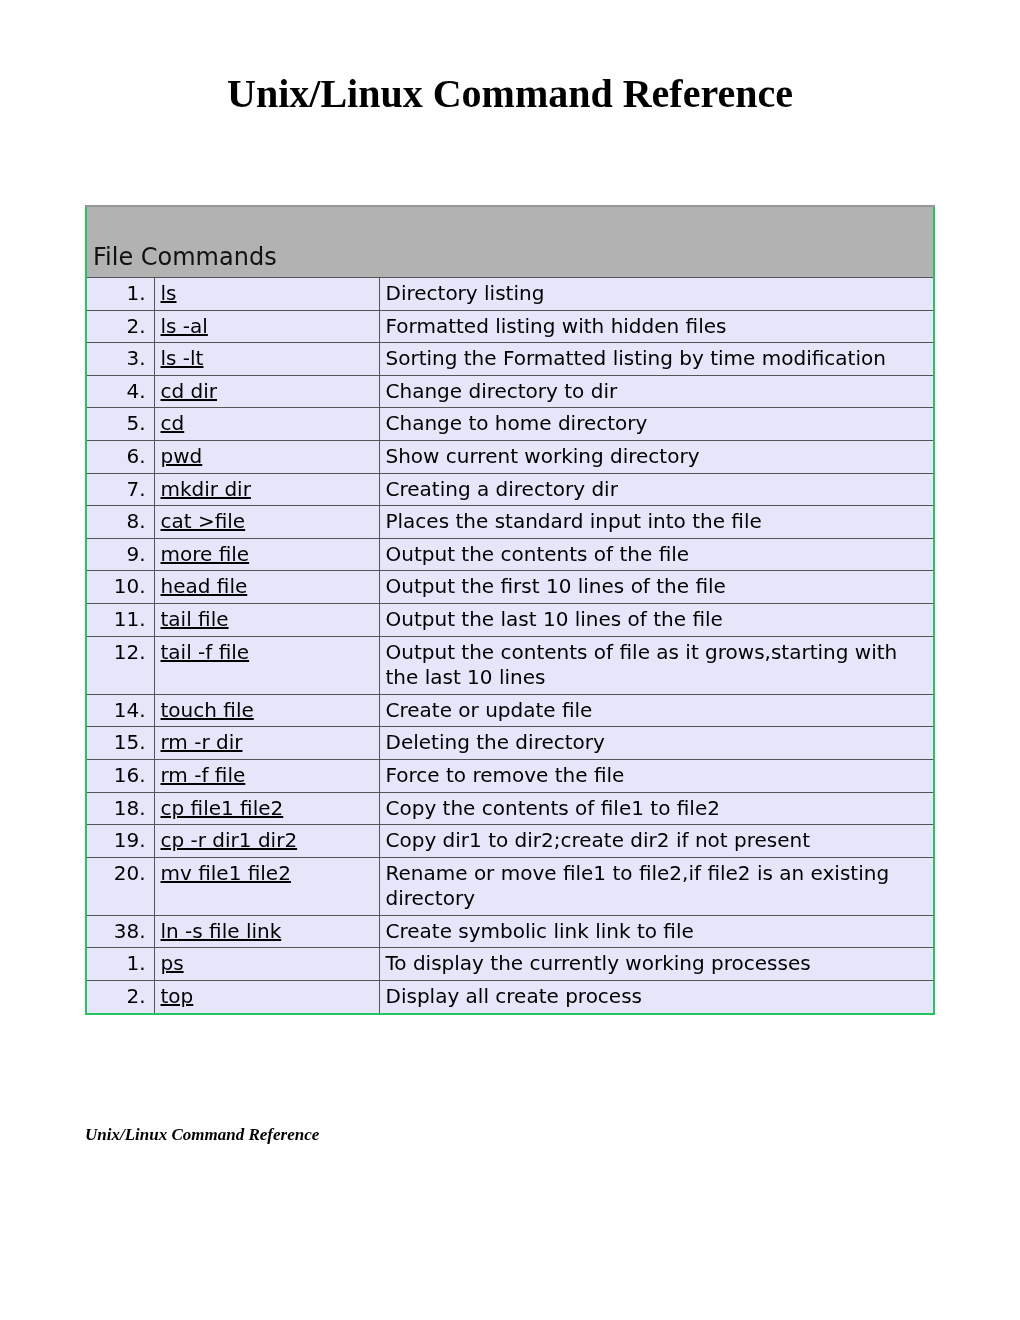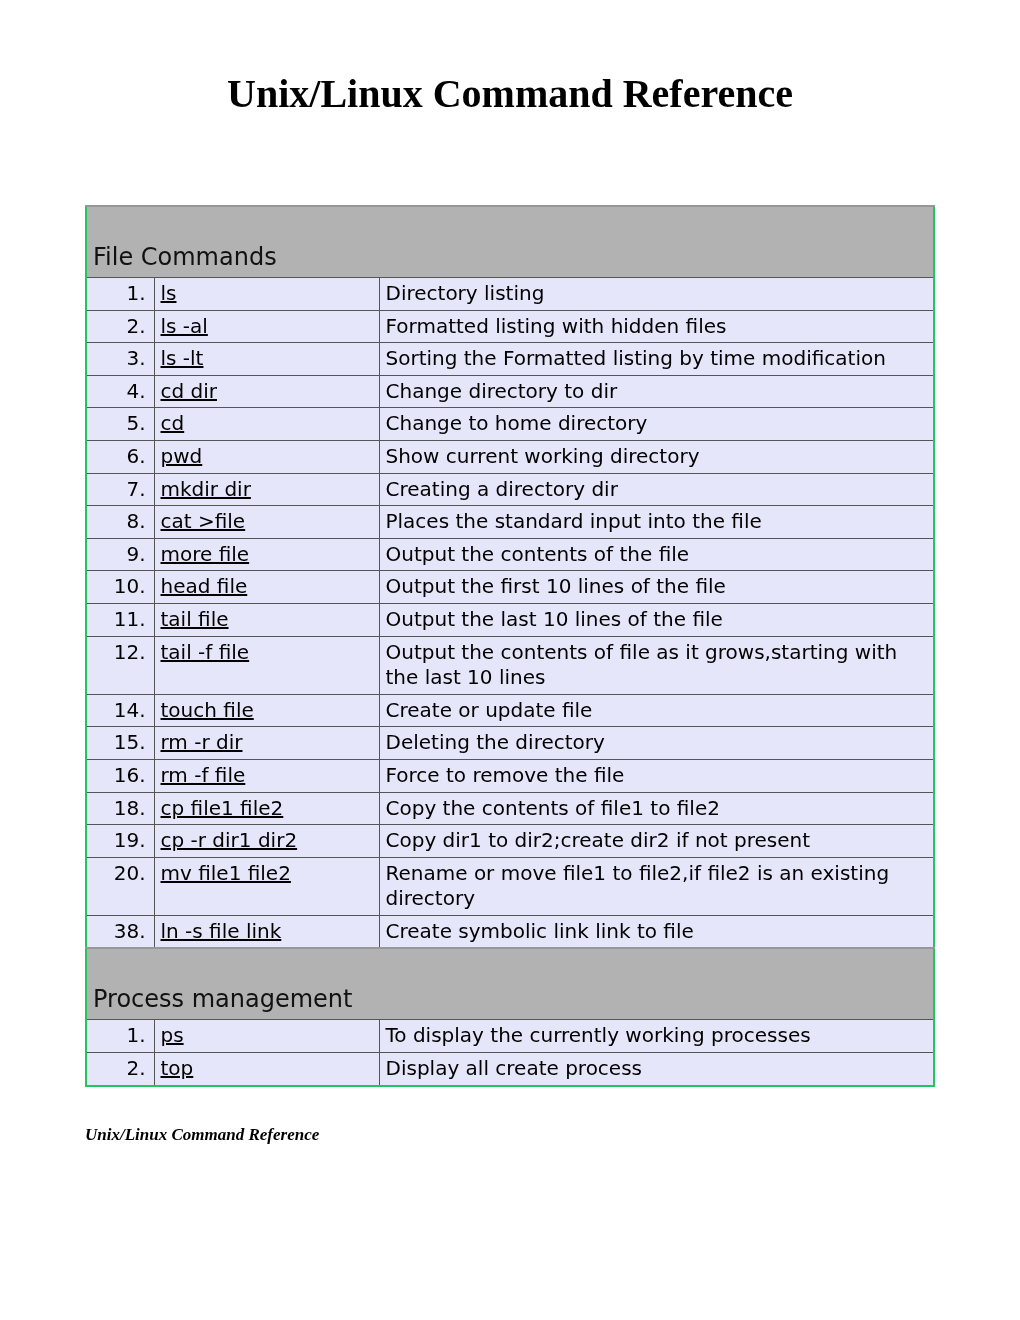--- a/index.html
+++ b/index.html
@@ -162,23 +162,20 @@
         <tr class="row">
           <td class="num">20.</td>
           <td class="cmd">mv file1 file2</td>
           <td class="desc">Rename or move file1 to file2,if file2 is an existing directory</td>
         </tr>
         <tr class="row">
           <td class="num">38.</td>
           <td class="cmd">ln -s file link</td>
           <td class="desc">Create symbolic link link to file</td>
         </tr>
-        <tr class="section-head">
-          <td colspan="3">Process management</td>
-        </tr>
         <tr class="row">
           <td class="num">1.</td>
           <td class="cmd">ps</td>
           <td class="desc">To display the currently working processes</td>
         </tr>
         <tr class="row">
           <td class="num">2.</td>
           <td class="cmd">top</td>
           <td class="desc">Display all create process</td>
         </tr>

